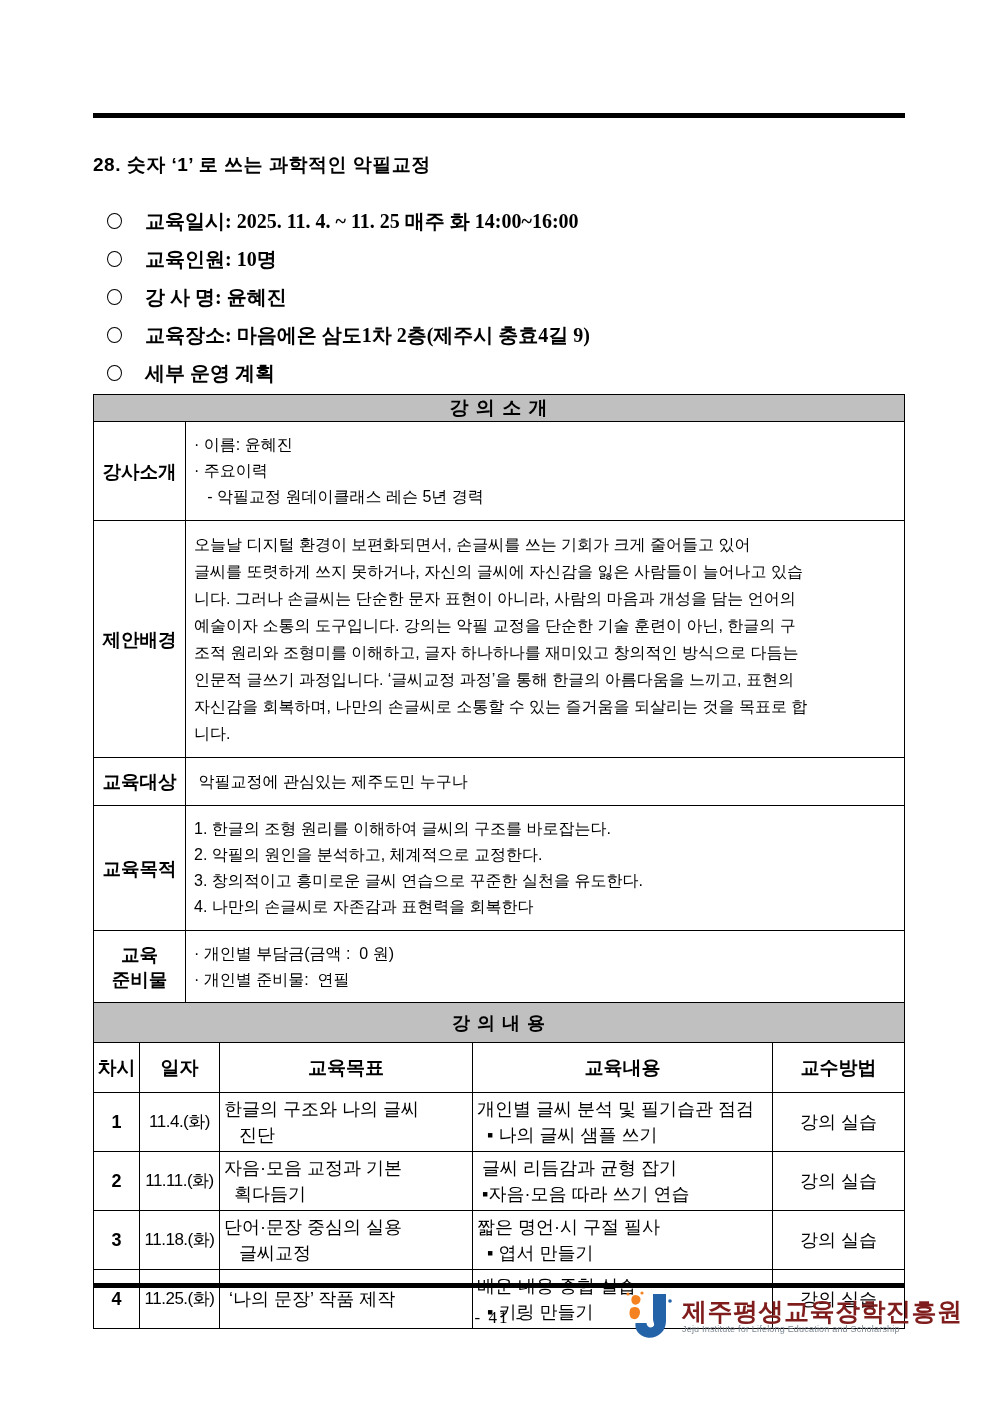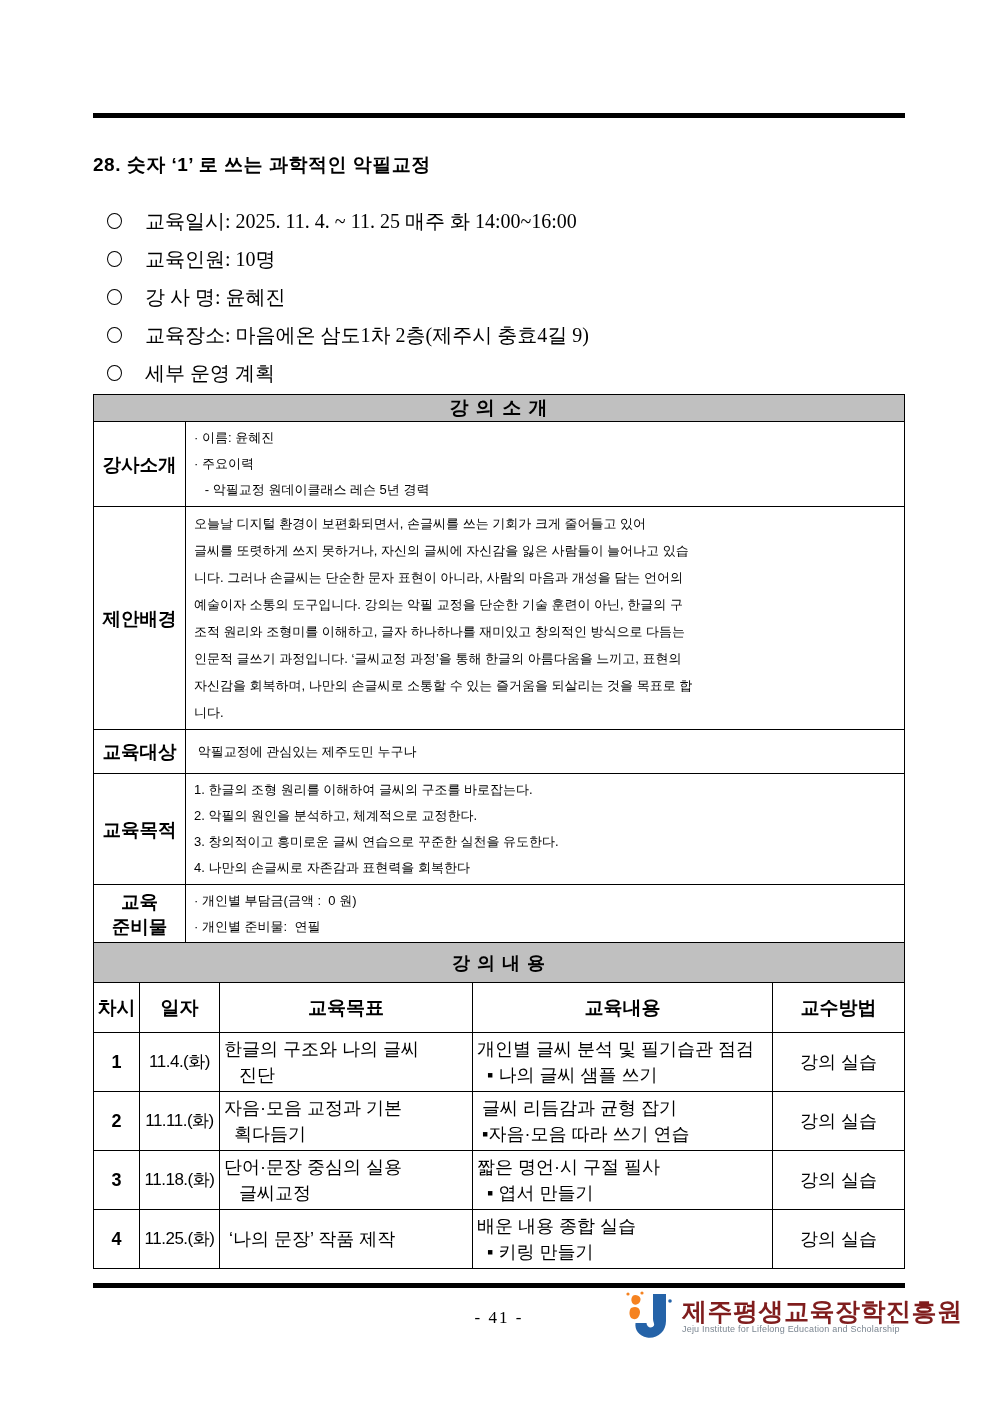--- a/index.html
+++ b/index.html
@@ -16,40 +16,40 @@
 
   .doc-title {
     position:absolute; left:93px; top:152px; width:860px;
     font-family:"Liberation Sans", sans-serif;
     font-size:19px; font-weight:bold; letter-spacing:0.5px;
   }
 
   .bullet-list { position:absolute; left:105px; top:202px; width:840px; list-style:none; }
   .bullet-list li {
     display:flex; align-items:center; height:38px;
-    font-family:"Liberation Serif", serif; font-size:20px;
+    font-family:"Liberation Serif", serif; font-size:20px;font-weight:bold;
   }
   .circle {
     flex:0 0 auto; width:15px; height:16px; border:1.6px solid #000;
     border-radius:50%; margin-right:23px; margin-left:2px;
   }
 
   .tables { position:absolute; left:93px; top:394px; width:812px; }
   table { width:100%; border-collapse:collapse; table-layout:fixed; }
   table, td, th { border:1.6px solid #000; }
   .gray-bar {
     background:#c0c0c0; text-align:center; font-weight:bold;
     font-size:19px; height:26px; letter-spacing:1px;
   }
   .intro-table .label-cell {
     width:92px; text-align:center; font-weight:bold; font-size:18.5px;
     line-height:25px; padding:2px 1px;margin-top:36px;
   }
   .intro-table .content-cell {
-    padding:3px 8px; font-size:13px; line-height:27px; white-space:pre-wrap;
+    padding:10px 8px; font-size:16px; line-height:27px; white-space:pre-wrap;
   }
   .intro-table .tight { line-height:26px; }
   .row-target .content-cell { height:44px; vertical-align:middle; }
 
   .content-table { margin-top:-1.6px; }
   .content-table th { font-size:19px; font-weight:bold; height:50px; }
   .content-table td { font-size:18px; line-height:26px; vertical-align:middle; }
   .content-table .c-no   { text-align:center; font-weight:bold; }
   .content-table .c-date { text-align:center; font-size:17px; letter-spacing:-0.5px; }
   .content-table .c-goal, .content-table .c-cont { padding:3px 4px; white-space:pre-wrap; }

